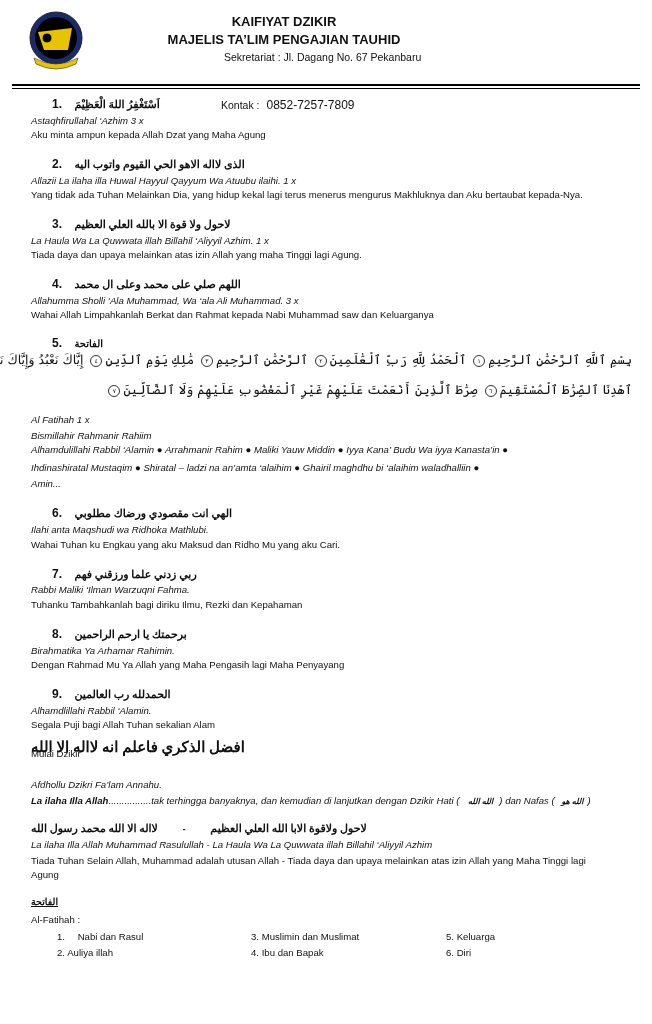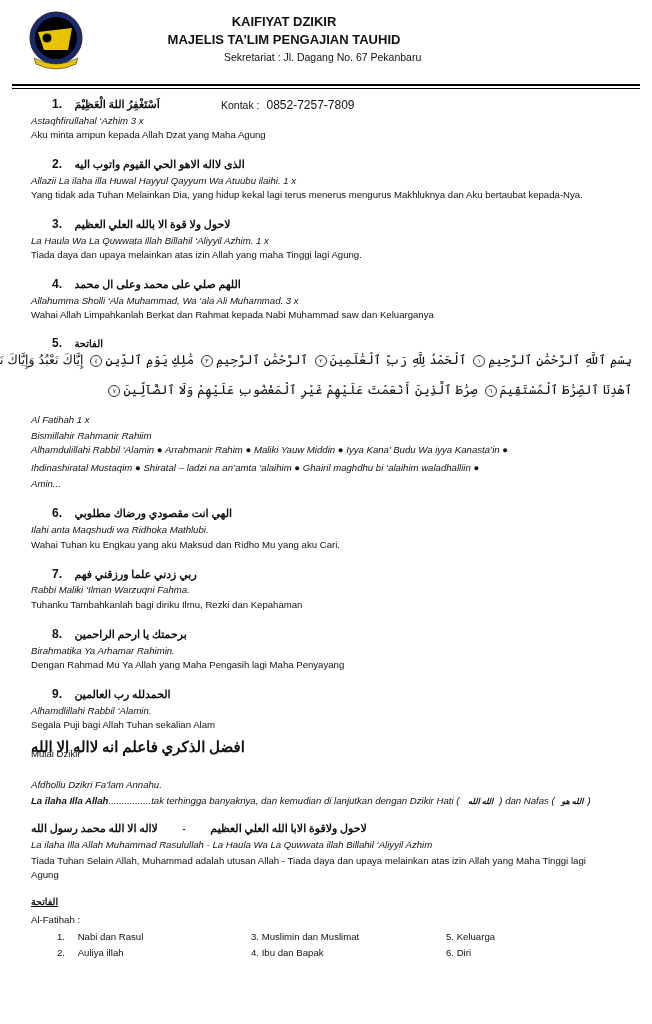--- a/index.html
+++ b/index.html
@@ -141,18 +141,18 @@
 
 <div class="abs ar" style="left:31px; top:896px; font-size:9.5px; text-decoration:underline;">الفاتحة</div>
 <div class="abs tx" style="top:914px;">Al-Fatihah :</div>
 
 <div class="abs list-item" style="left:57px; top:931px;">
   <span>1.</span>
   <span style="margin-left:10px;">Nabi dan Rasul</span>
 </div>
 <div class="abs list-item" style="left:57px; top:947px;">
   <span>2.</span>
-  <span style="margin-left:10px;text-align:right;">Auliya illah</span>
+  <span style="text-align:right;">Auliya illah</span>
 </div>
 <div class="abs list-item" style="left:251px; top:931px;">3. Muslimin dan Muslimat</div>
 <div class="abs list-item" style="left:251px; top:947px;">4. Ibu dan Bapak</div>
 <div class="abs list-item" style="left:446px; top:931px;">5. Keluarga</div>
 <div class="abs list-item" style="left:446px; top:947px;">6. Diri</div>
 
 </body></html>

